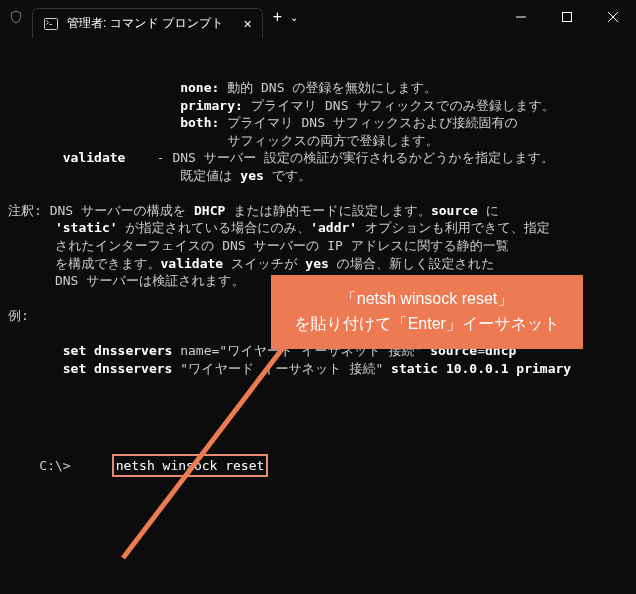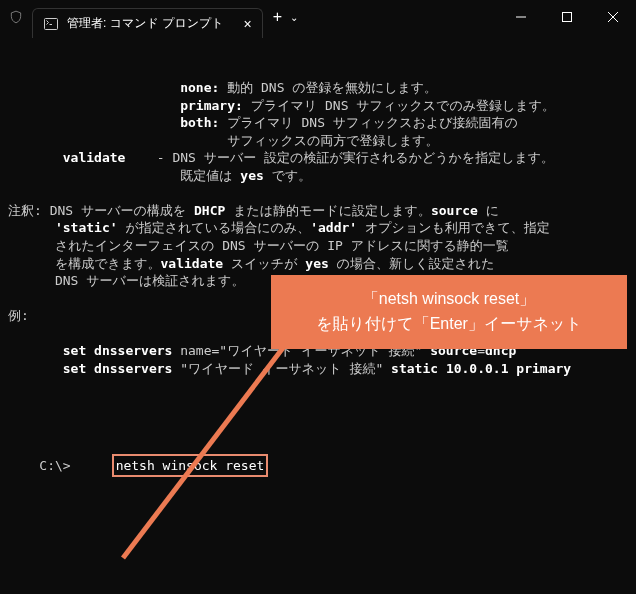--- a/index.html
+++ b/index.html
@@ -93,21 +93,21 @@
       display: inline-block;
       border: 2px solid #e98b6f;
       padding: 1px 2px;
       color: #fff;
       margin-left: 41px;
     }
     .callout {
       position: absolute;
       left: 271px;
       top: 275px;
-      width: 356px;
+      width: 312px;
       background: #ec7a52;
       color: #fff;
       font-family: "Meiryo", "MS Gothic", sans-serif;
       font-size: 16px;
       text-align: center;
       padding: 12px 8px;
       line-height: 1.55;
       z-index: 10;
     }
     .callout-leader {

